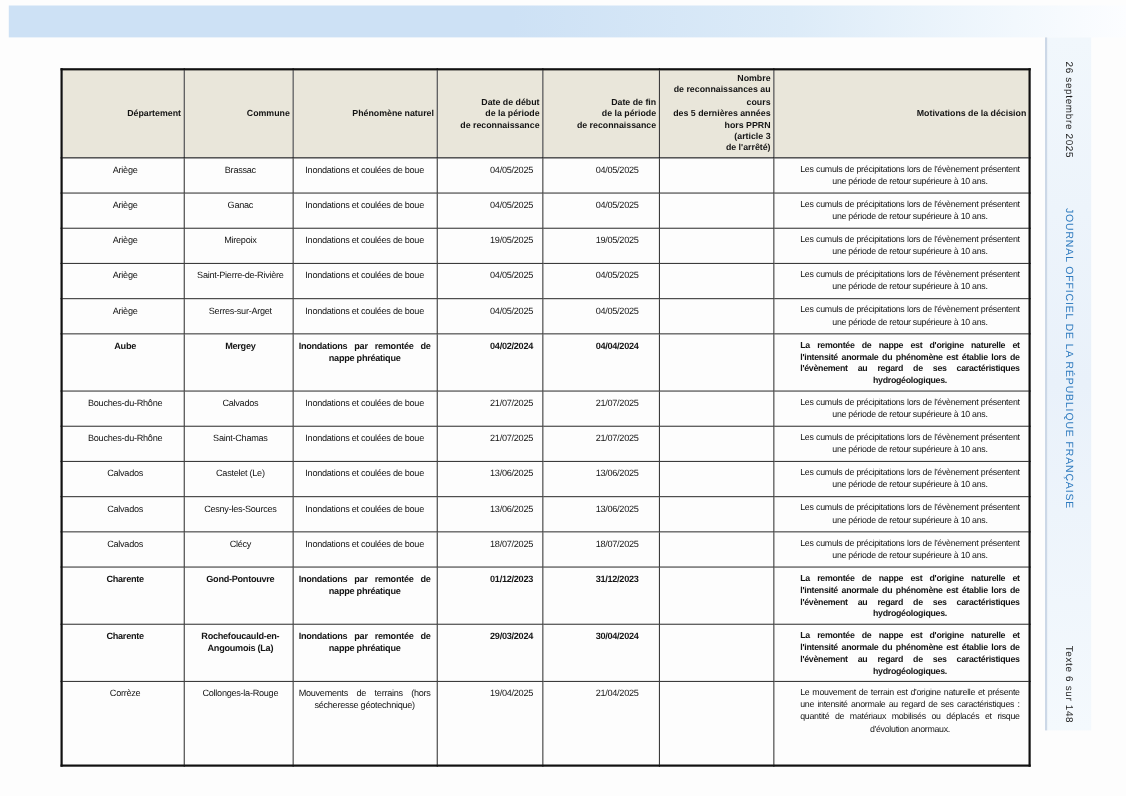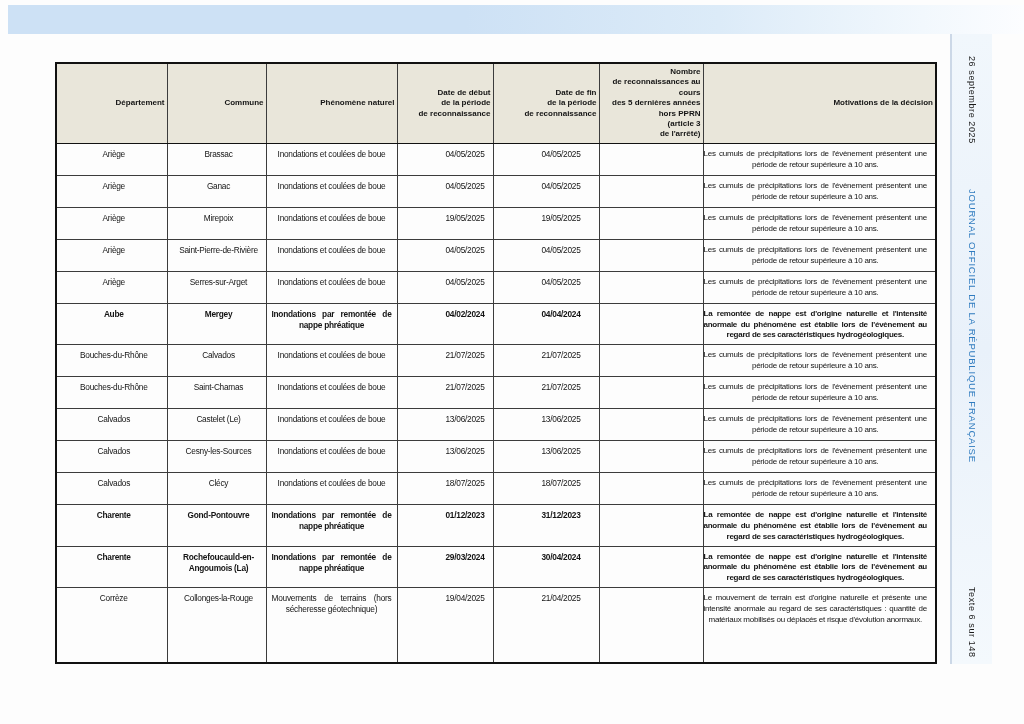--- a/index.html
+++ b/index.html
@@ -54,21 +54,21 @@
   tr.row-s{height:32px;}
   tr.row-m{height:41px;font-weight:bold;}
   tr.row-l{height:76px;}
   tr.head-row{height:71px;}
   .c-dep,.c-com{text-align:center;padding-left:7px;padding-right:3px;}
   .c-phe{text-align:justify;text-align-last:center;padding-left:5px;padding-right:5px;}
   .c-dat{text-align:left;padding-left:48px;}
   .c-nom{text-align:center;}
   .c-mot{
     text-align:justify;text-align-last:center;
-    font-size:8px;padding-left:0;padding-right:8px;
+    font-size:8px;padding-left:24px;padding-right:8px;
   }
 </style>
 </head>
 <body>
 
 <div class="top-band"></div>
 
 <div class="side-strip">
   <div class="v-text v-date">26 septembre 2025</div>
   <div class="v-text v-journal">JOURNAL OFFICIEL DE LA RÉPUBLIQUE FRANÇAISE</div>

